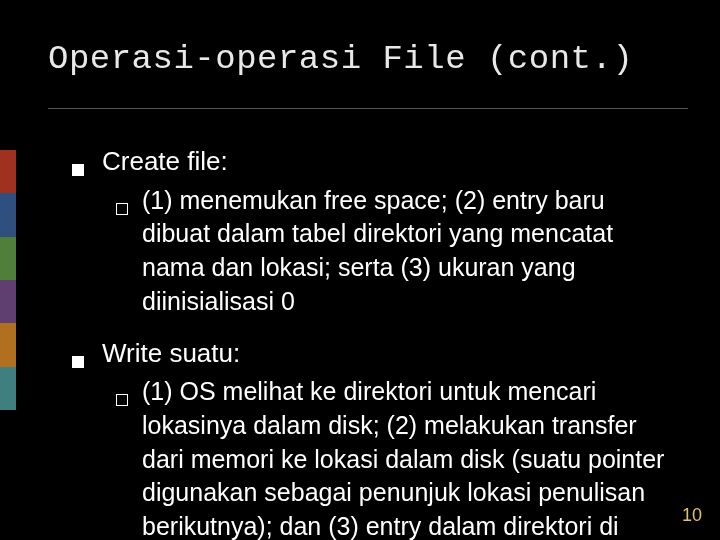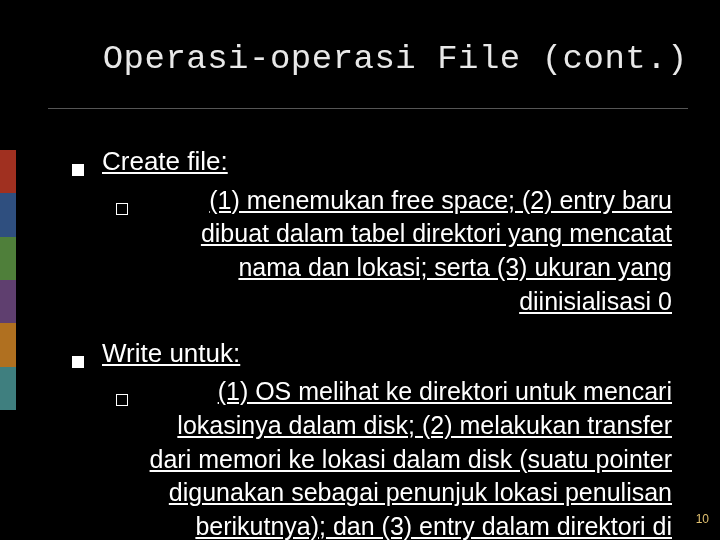--- a/index.html
+++ b/index.html
@@ -10,21 +10,20 @@
     background: #000;
     color: #fff;
     font-family: "Segoe UI", "Helvetica Neue", Arial, sans-serif;
     overflow: hidden;
   }
   .slide {
     position: relative;
     width: 720px;
     height: 540px;
     box-sizing: border-box;
-    text-align: right;
   }
   .sidebar {
     position: absolute;
     left: 0;
     top: 150px;
     width: 16px;
     height: 260px;
     display: flex;
     flex-direction: column;
   }
@@ -59,21 +58,20 @@
   .content {
     position: absolute;
     left: 72px;
     top: 145px;
     width: 600px;
   }
   .bullet {
     display: flex;
     align-items: baseline;
     margin-bottom: 6px;
-    text-decoration: underline;
   }
   .lvl1 .marker {
     width: 12px;
     height: 12px;
     background: #fff;
     margin-right: 18px;
     flex: 0 0 12px;
     position: relative;
     top: 6px;
   }
@@ -96,23 +94,23 @@
     position: relative;
     top: 6px;
   }
   .lvl2 .text {
     font-size: 25px;
     line-height: 1.35;
     color: #fff;
   }
   .pagenum {
     position: absolute;
-    right: 11px;
+    right: 18px;
     bottom: 14px;
-    font-size: 12px;
+    font-size: 18px;
     color: #e0c070;
   }
 </style>
 </head>
 <body>
 
 <div class="slide">
 
   <div class="sidebar">
     <div class="c-red"></div>
@@ -132,21 +130,21 @@
       <span class="marker"></span>
       <span class="text">Create file:</span>
     </div>
     <div class="bullet lvl2">
       <span class="marker"></span>
       <span class="text">(1) menemukan free space; (2) entry baru dibuat dalam tabel direktori yang mencatat nama dan lokasi; serta (3) ukuran yang diinisialisasi 0</span>
     </div>
 
     <div class="bullet lvl1">
       <span class="marker"></span>
-      <span class="text">Write untuk:</span>
+      <span class="text">Write suatu:</span>
     </div>
     <div class="bullet lvl2">
       <span class="marker"></span>
       <span class="text">(1) OS melihat ke direktori untuk mencari lokasinya dalam disk; (2) melakukan transfer dari memori ke lokasi dalam disk (suatu pointer digunakan sebagai penunjuk lokasi penulisan berikutnya); dan (3) entry dalam direktori di update</span>
     </div>
 
   </div>
 
   <div class="pagenum">10</div>
 

